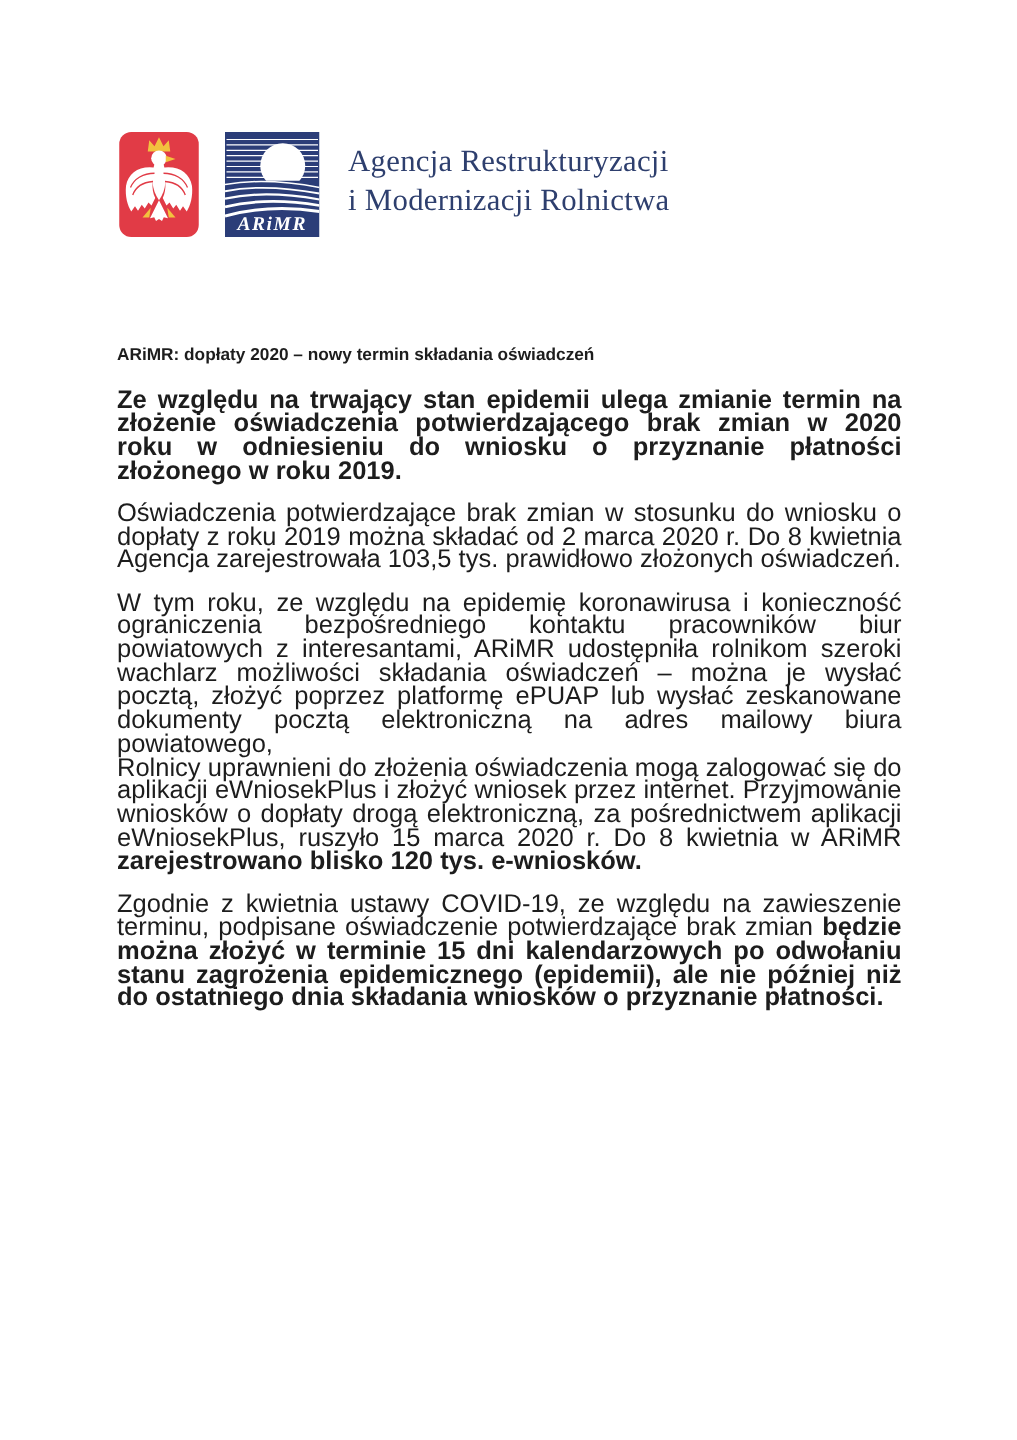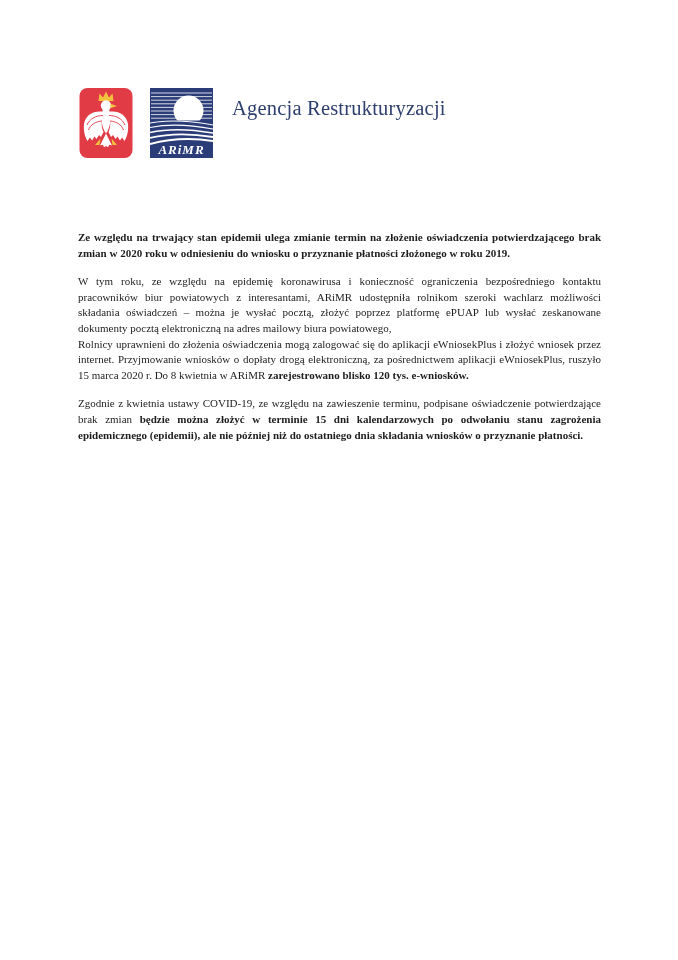--- a/index.html
+++ b/index.html
@@ -24,22 +24,22 @@
     font-size:20.5px;line-height:26px;
     color:#2e3f6e;letter-spacing:0.2px;white-space:nowrap;
   }
   .content{
     position:absolute;top:230px;left:78px;width:523px;
   }
   .doc-title{
     font-size:11.5px;font-weight:700;margin:0 0 13px 0;line-height:15.7px;
   }
   .para{
-    font-size:11px;line-height:15.7px;
-    text-align:justify;margin:0 0 12.5px 0;font-family:Liberation Serif, serif;
+    font-size:17px;line-height:15.7px;
+    text-align:justify;margin:0 0 12.5px 0;
   }
   .para.tight{margin-bottom:0;}
   .para.lead{font-weight:700;}
   .b{font-weight:700;}
 </style>
 </head>
 <body>
 
 <div class="page">
 
@@ -87,27 +87,30 @@
         <path d="M0,39.5 C20,35.5 44,37.5 63,41" stroke-width="1.2"></path>
         <path d="M0,44.5 C22,39.5 46,42 63,45" stroke-width="1.5"></path>
         <path d="M0,50 C24,44 48,46.5 63,49" stroke-width="1.8"></path>
         <path d="M0,56 C26,49 50,51 63,53" stroke-width="2"></path>
       </g>
       <text x="31.5" y="65.5" text-anchor="middle" font-size="13" font-style="italic" font-weight="bold" font-family="'Liberation Serif','DejaVu Serif',serif" letter-spacing="1" fill="#ffffff">ARiMR</text>
     </svg>
 
     <div class="brand-text">
       <div>Agencja Restrukturyzacji</div>
+      <div>i Modernizacji Rolnictwa</div>
     </div>
   </header>
 
   <main class="content">
+    <h1 class="doc-title">ARiMR: dopłaty 2020 – nowy termin składania oświadczeń</h1>
 
     <p class="para lead"><span class="b">Ze względu na trwający stan epidemii ulega zmianie termin na złożenie oświadczenia potwierdzającego brak zmian w 2020 roku w odniesieniu do wniosku o przyznanie płatności złożonego w roku 2019.</span></p>
 
+    <p class="para"><span>Oświadczenia potwierdzające brak zmian w stosunku do wniosku o dopłaty z roku 2019 można składać od 2 marca 2020 r. Do 8 kwietnia Agencja zarejestrowała 103,5 tys. prawidłowo złożonych oświadczeń.</span></p>
 
     <p class="para tight"><span>W tym roku, ze względu na epidemię koronawirusa i konieczność ograniczenia bezpośredniego kontaktu pracowników biur powiatowych z interesantami, ARiMR udostępniła rolnikom szeroki wachlarz możliwości składania oświadczeń – można je wysłać pocztą, złożyć poprzez platformę ePUAP lub wysłać zeskanowane dokumenty pocztą elektroniczną na adres mailowy biura powiatowego,</span></p>
 
 
     <p class="para"><span>Rolnicy uprawnieni do złożenia oświadczenia mogą zalogować się do aplikacji eWniosekPlus i złożyć wniosek przez internet. Przyjmowanie wniosków o dopłaty drogą elektroniczną, za pośrednictwem aplikacji eWniosekPlus, ruszyło 15 marca 2020 r. Do 8 kwietnia w ARiMR </span><span class="b">zarejestrowano blisko 120 tys. e-wniosków.</span></p>
 
     <p class="para"><span>Zgodnie z kwietnia ustawy COVID-19, ze względu na zawieszenie terminu, podpisane oświadczenie potwierdzające brak zmian </span><span class="b">będzie można złożyć w terminie 15 dni kalendarzowych po odwołaniu stanu zagrożenia epidemicznego (epidemii), ale nie później niż do ostatniego dnia składania wniosków o przyznanie płatności.</span></p>
   </main>
 
 </div>

